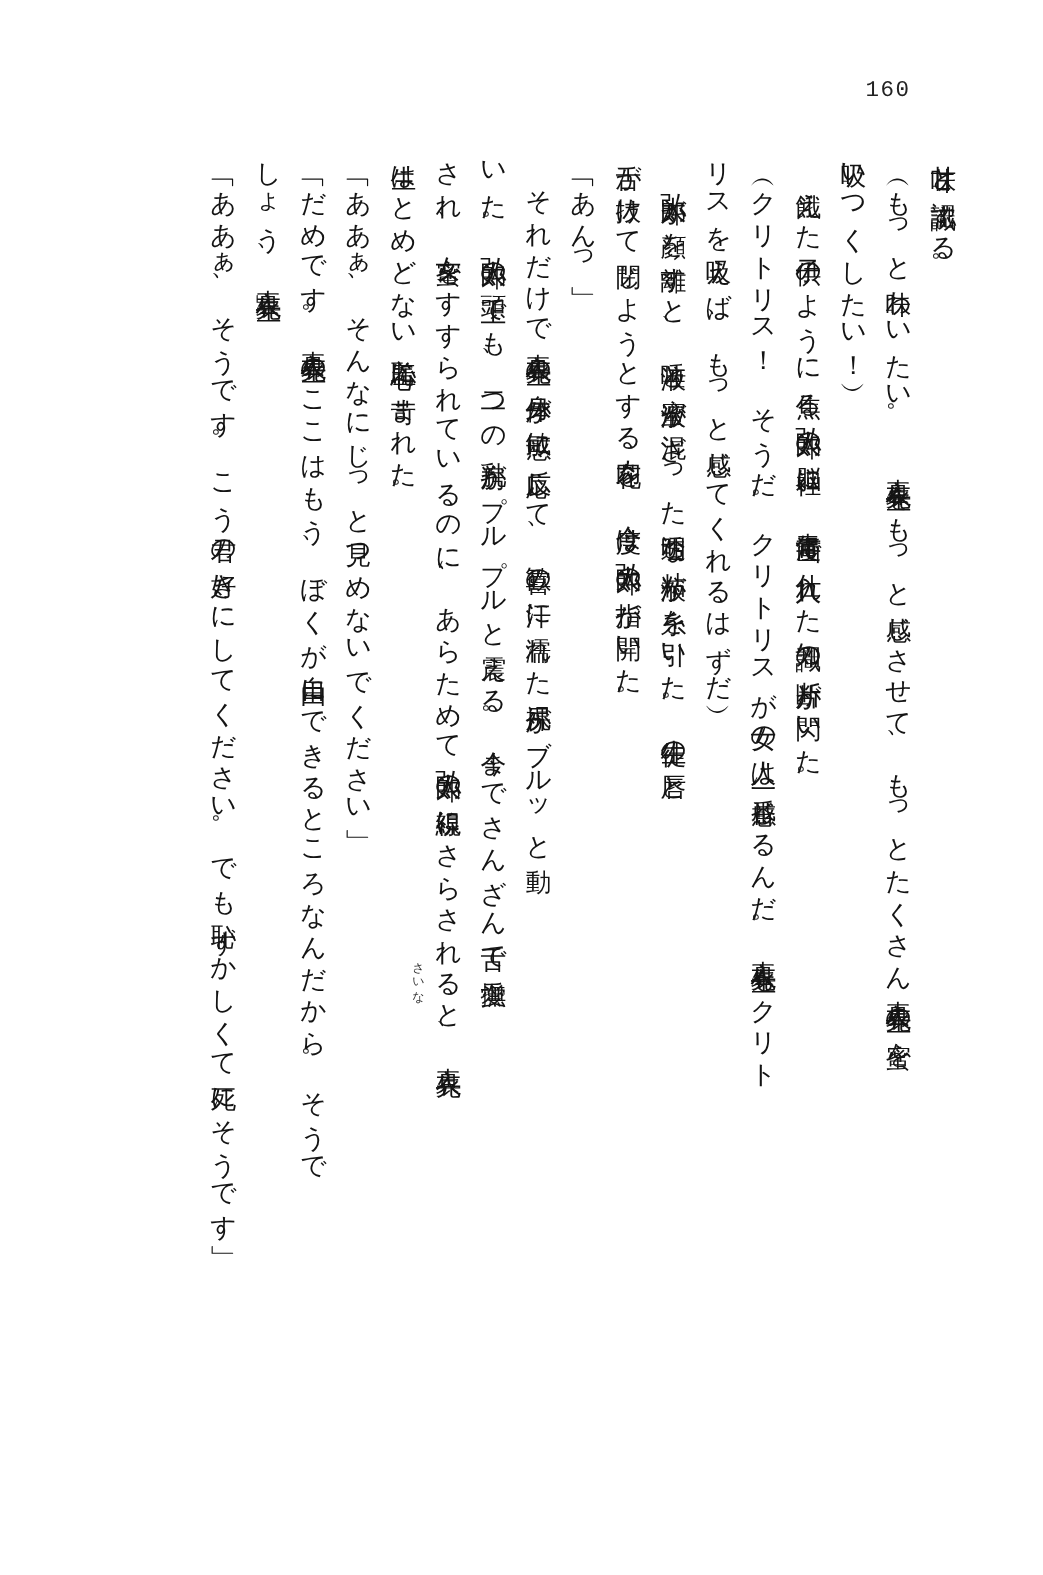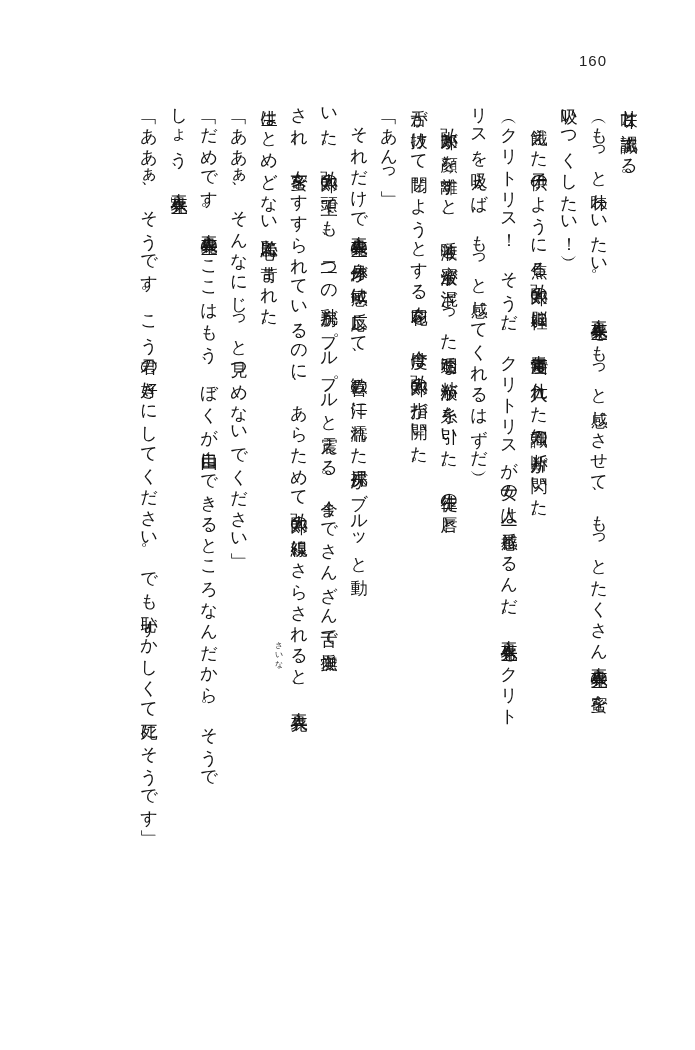--- a/index.html
+++ b/index.html
@@ -21,21 +21,21 @@
     background: #ffffff;
     box-sizing: border-box;
   }
   .page-number {
     position: absolute;
     top: 52px;
     right: 88px;
     font-size: 15px;
     letter-spacing: 1px;
     color: #222;
-    font-family: Liberation Sans, sans-serif;
+    font-family: Liberation Mono, monospace;
   }
   .body-text {
     position: absolute;
     top: 96px;
     right: 58px;
     left: 58px;
     height: 880px;
     display: flex;
     flex-direction: row-reverse;
     justify-content: flex-start;

